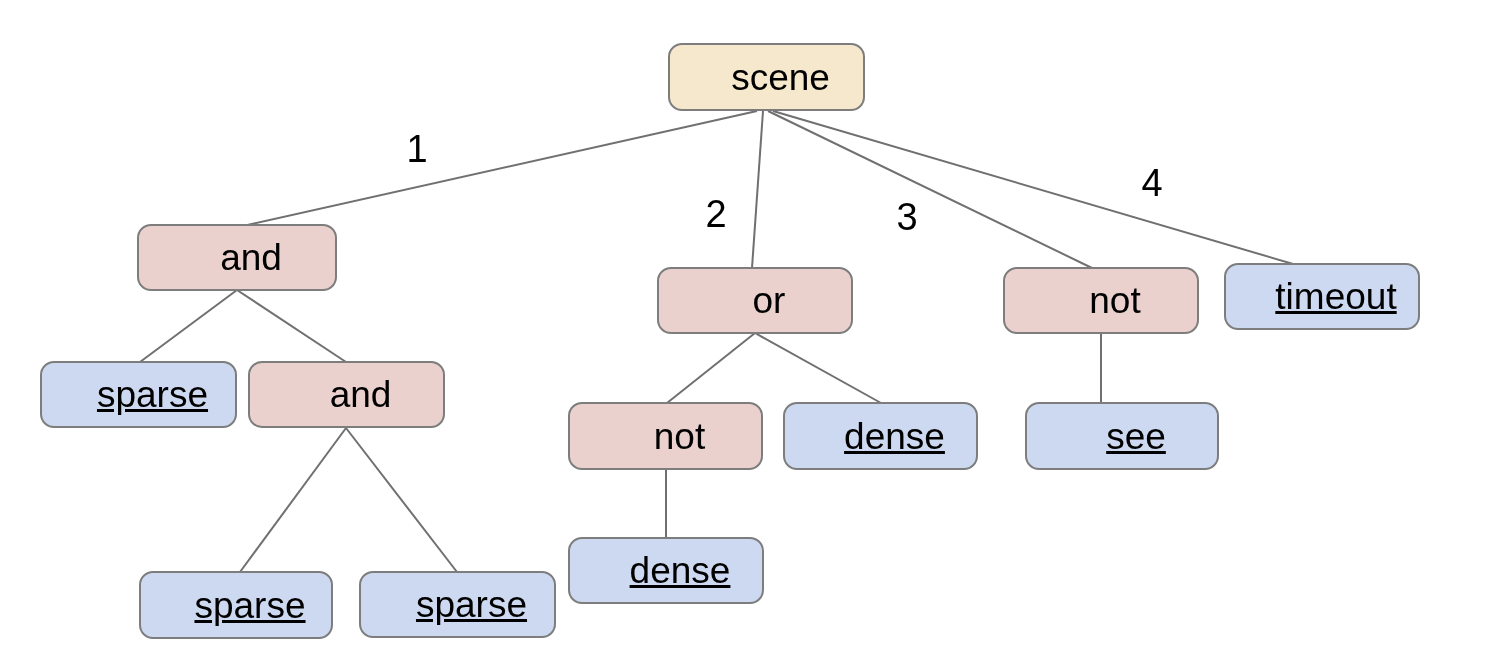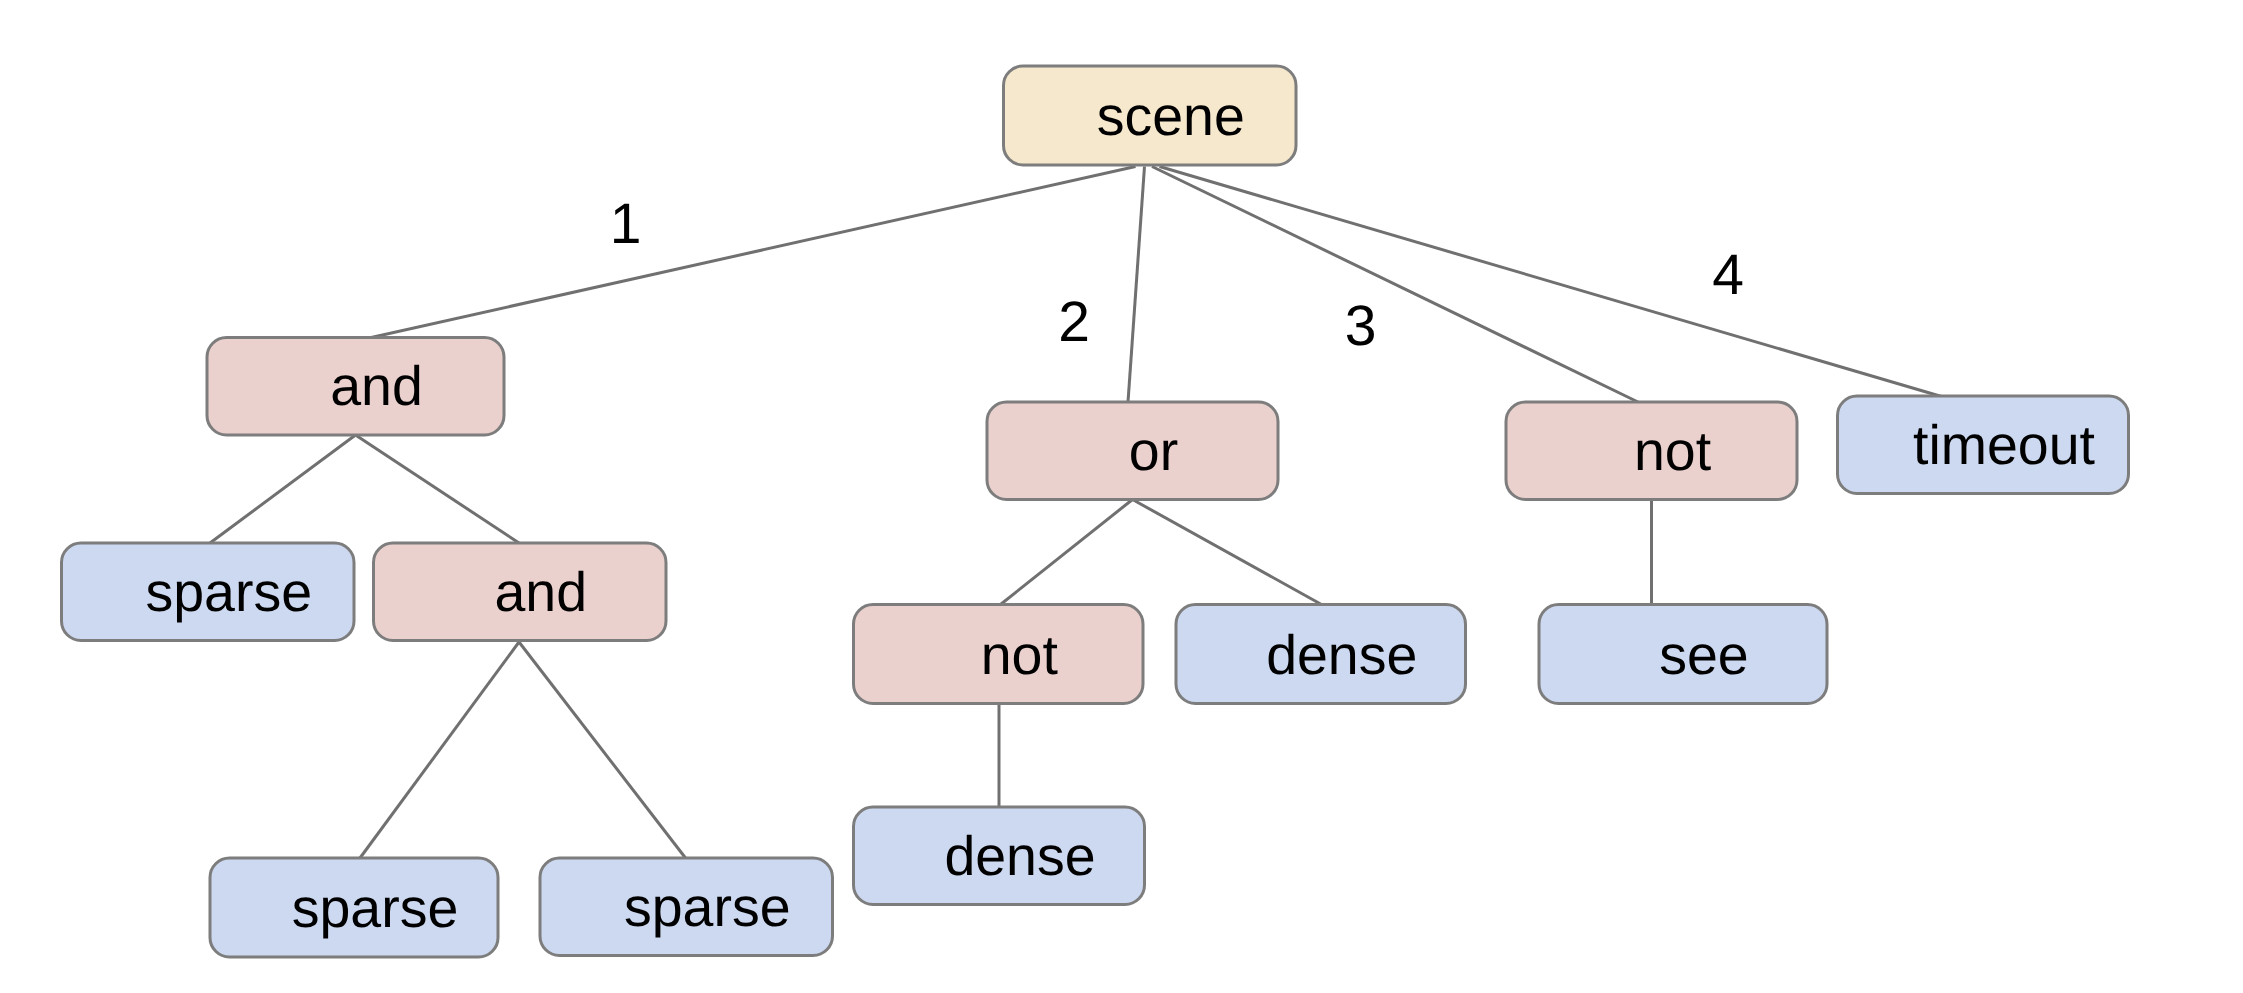--- a/index.html
+++ b/index.html
@@ -41,21 +41,21 @@
     align-items: center;
     justify-content: center;
     font-size: 37px;
     color: var(--text, #000000);
     line-height: 1;
     z-index: 2;
     padding-left: 28px;
   }
   .node[data-type="root"]     { background: var(--root-fill, #f6e8cd); }
   .node[data-type="operator"] { background: var(--operator-fill, #ebd1ce); }
-  .node[data-type="leaf"]     { background: var(--leaf-fill, #cdd9f0); }
+  .node[data-type="leaf"]     { background: var(--leaf-fill, #cdd9f0); text-decoration: underline; }
 </style>
 </head>
 <body>
 
 <div class="canvas">
 
   <svg class="edges-layer" viewBox="0 0 1495 662" width="1495" height="662">
     <line x1="757" y1="111" x2="243" y2="226"></line>
     <line x1="763" y1="111" x2="752" y2="268"></line>
     <line x1="768" y1="111" x2="1092" y2="268"></line>

